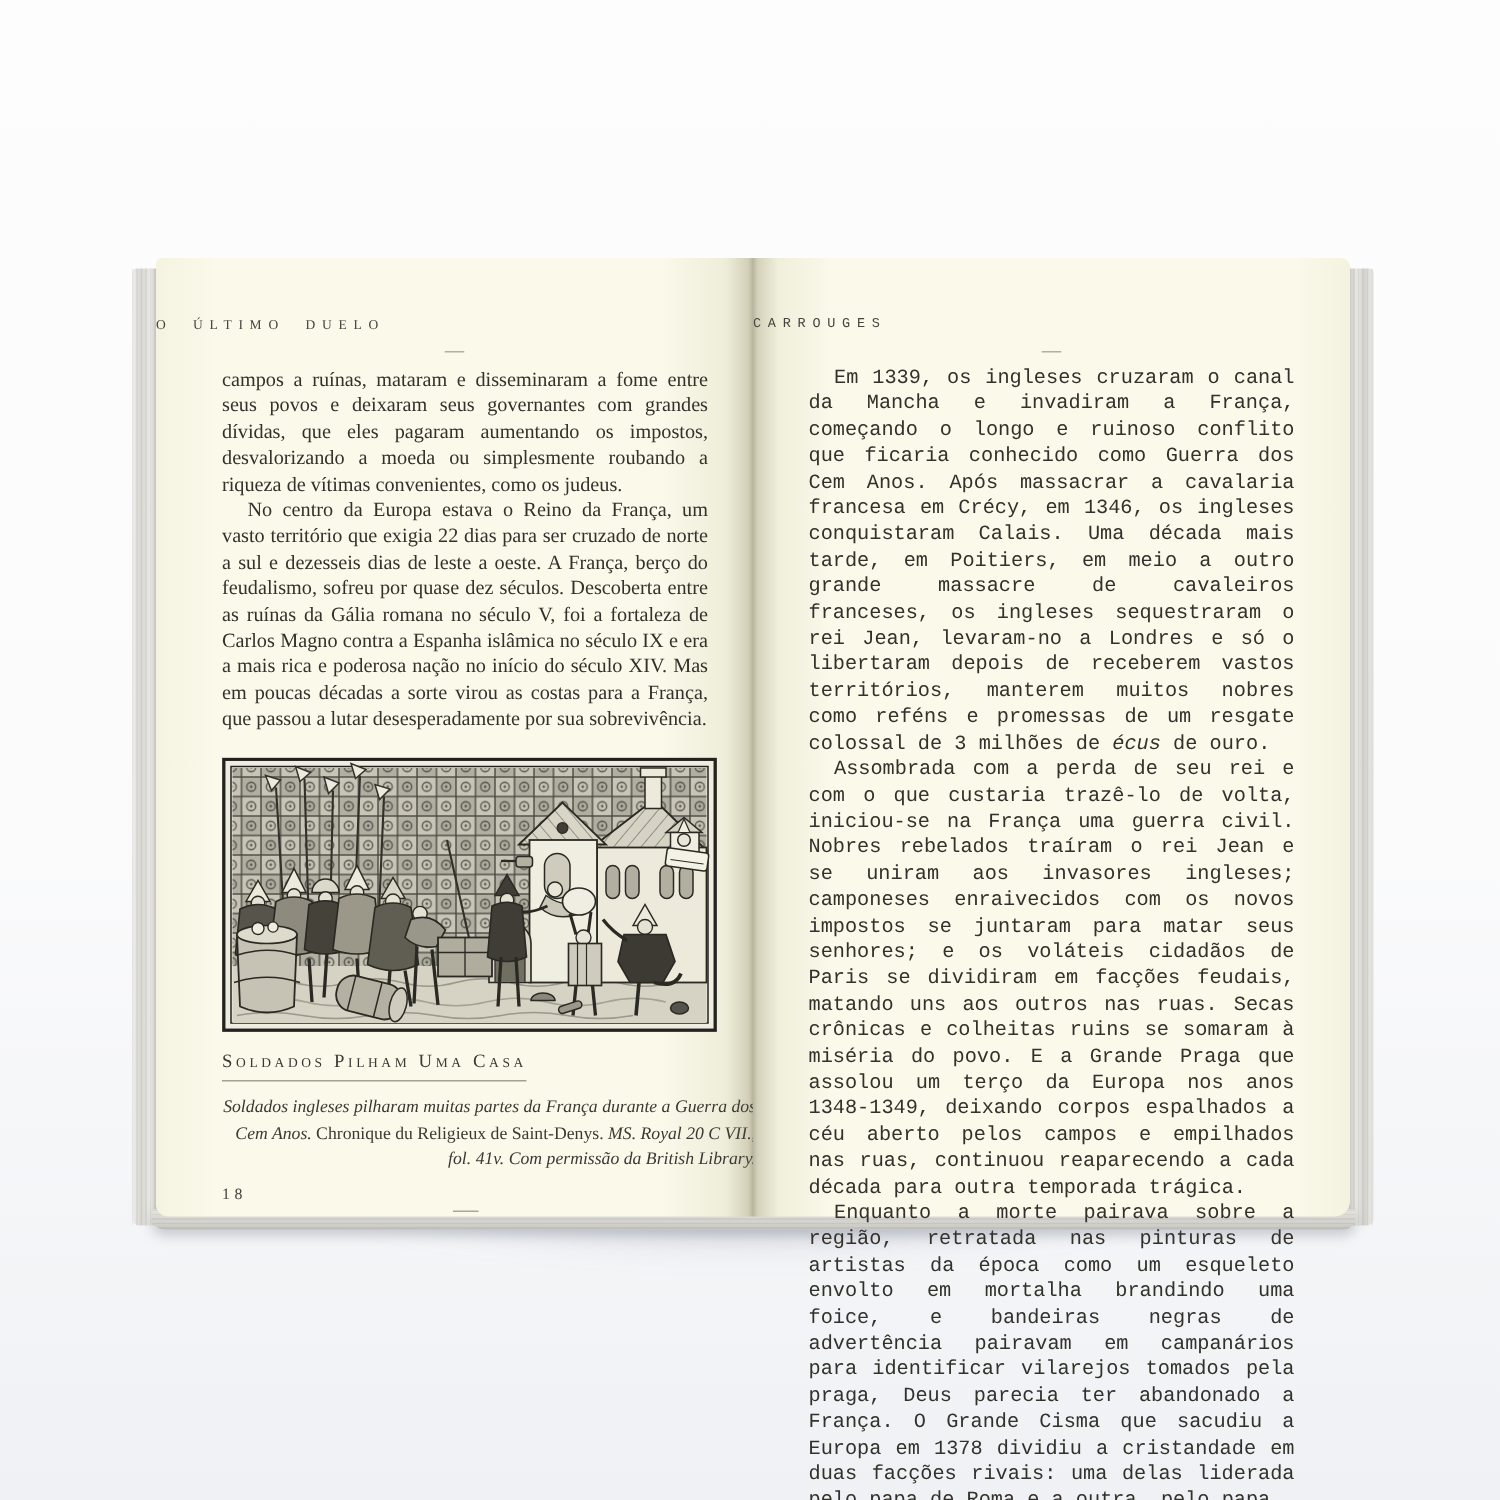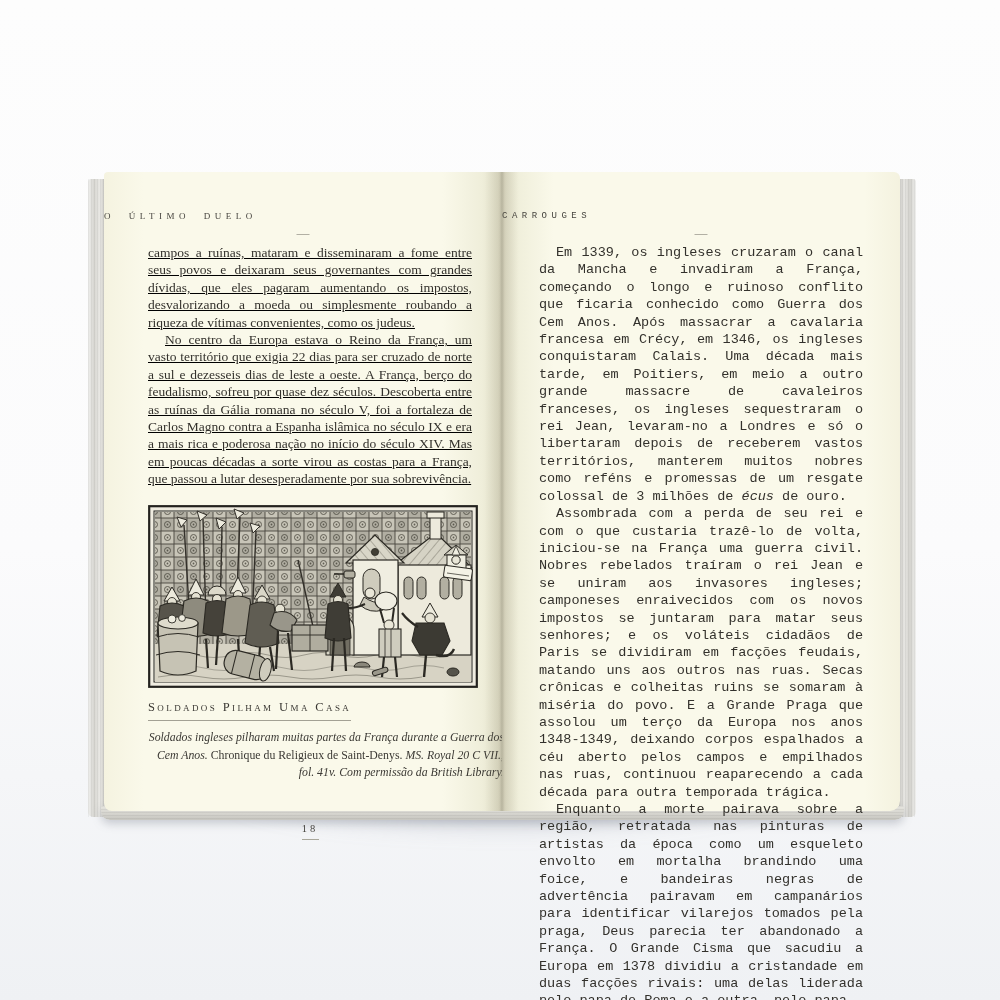--- a/index.html
+++ b/index.html
@@ -30,30 +30,30 @@
   .page.right{border-radius:0 6px 10px 0;
          background:linear-gradient(to left,#f4f2df 0%,#faf9ea 9%,#faf9ea 87%,#f0efdb 96%,#e4e2cc 99%,#d8d5be 100%);font-family:Liberation Mono, monospace;}
   .pages::after{content:"";position:absolute;left:50%;top:0;bottom:0;width:34px;
          transform:translateX(-50%);pointer-events:none;
          background:linear-gradient(to right,rgba(120,113,90,0),rgba(120,113,90,.14) 42%,rgba(95,90,72,.26) 50%,rgba(120,113,90,.14) 58%,rgba(120,113,90,0));}
   .running-head{position:absolute;top:39px;left:0;right:0;text-align:left;
          font-size:9px;letter-spacing:4.5px;word-spacing:7px;color:#46443f;}
   .head-rule{position:absolute;top:62px;left:50%;width:13px;height:1px;
          transform:translateX(-50%);background:#b2b0a4;}
   .body-text{position:absolute;top:72px;width:324px;}
-  .page.left .body-text{left:44px;text-decoration:underline;}
+  .page.left .body-text{left:44px;}
   .page.right .body-text{left:37px;}
   .body-text p{margin:0;text-align:justify;font-size:13.5px;line-height:17.4px;color:#33312c;}
   .body-text p.indent{text-indent:17px;}
   figure.illus-block{position:absolute;top:333px;left:44px;width:356px;margin:0;}
   .illus{width:330px;height:183px;line-height:0;}
   .cap-title{display:inline-block;margin-top:12px;font-size:12.5px;letter-spacing:2.4px;
          font-variant:small-caps;color:#3b3934;border-bottom:1px solid #a3a194;padding-bottom:5px;}
   .cap-text{margin-top:8px;font-size:11.8px;line-height:17.6px;color:#3b3934;text-align:right;}
-  .folio{position:absolute;top:646px;width:324px;text-align:center;}
+  .folio{position:absolute;top:614px;width:324px;}
   .page.left .folio{left:44px;}
   .page.right .folio{left:37px;}
   .folio span{font-size:10.5px;letter-spacing:3px;color:#45433e;}
   .folio i{display:block;width:17px;height:1px;background:#a9a79b;margin:3px auto 0;}
 </style>
 </head>
 <body>
 
 <div class="scene">
   <div class="book">

